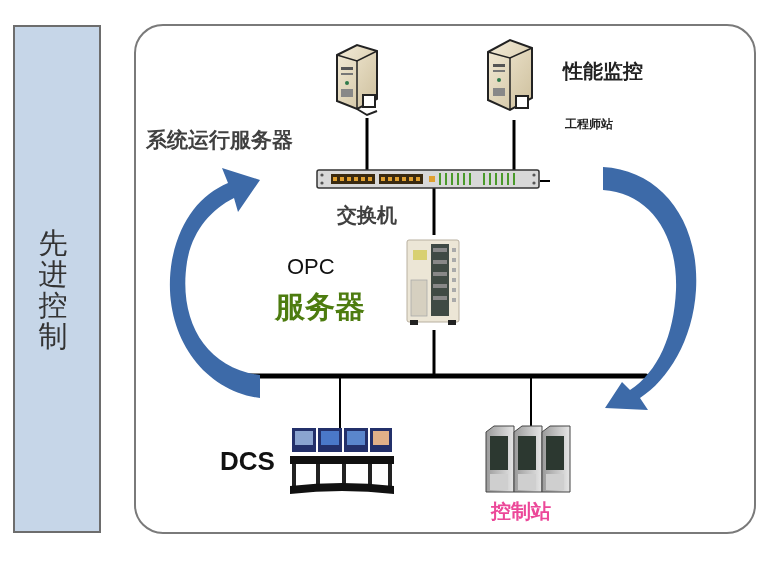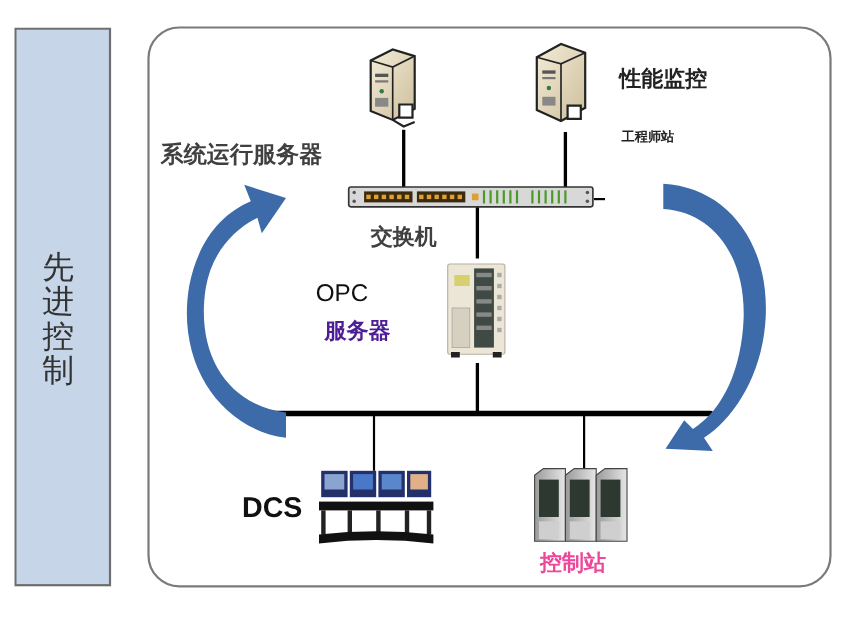--- a/index.html
+++ b/index.html
@@ -190,15 +190,15 @@
       <rect x="4" y="50" width="18" height="16" fill="#cfcfcf"></rect>
     </g>
   </g>
 </svg>
 
 <div class="lbl lbl-cn" style="left:146px;top:126px;">系统运行服务器</div>
 <div class="lbl lbl-cn" style="left:563px;top:58px;font-size:20px;color:#222;">性能监控</div>
 <div class="lbl lbl-cn" style="left:565px;top:86px;font-size:12px;color:#222;margin-top:30px;">工程师站</div>
 <div class="lbl lbl-cn" style="left:318px;top:202px;font-size:20px;margin-left:19px;">交换机</div>
 <div class="lbl lbl-en" style="left:287px;top:254px;font-size:22px;text-align:center;">OPC</div>
-<div class="lbl lbl-cn" style="left:275px;top:287px;font-size:20px;color:#4c1d95;margin-left:20px;">服务器</div>
+<div class="lbl lbl-cn" style="left:275px;top:287px;font-size:30px;color:#4d7c0f;">服务器</div>
 <div class="lbl lbl-en" style="left:220px;top:446px;font-size:26px;font-weight:bold;">DCS</div>
 <div class="lbl lbl-cn" style="left:491px;top:498px;font-size:20px;color:#ec4899;">控制站</div>
 
 </body></html>

